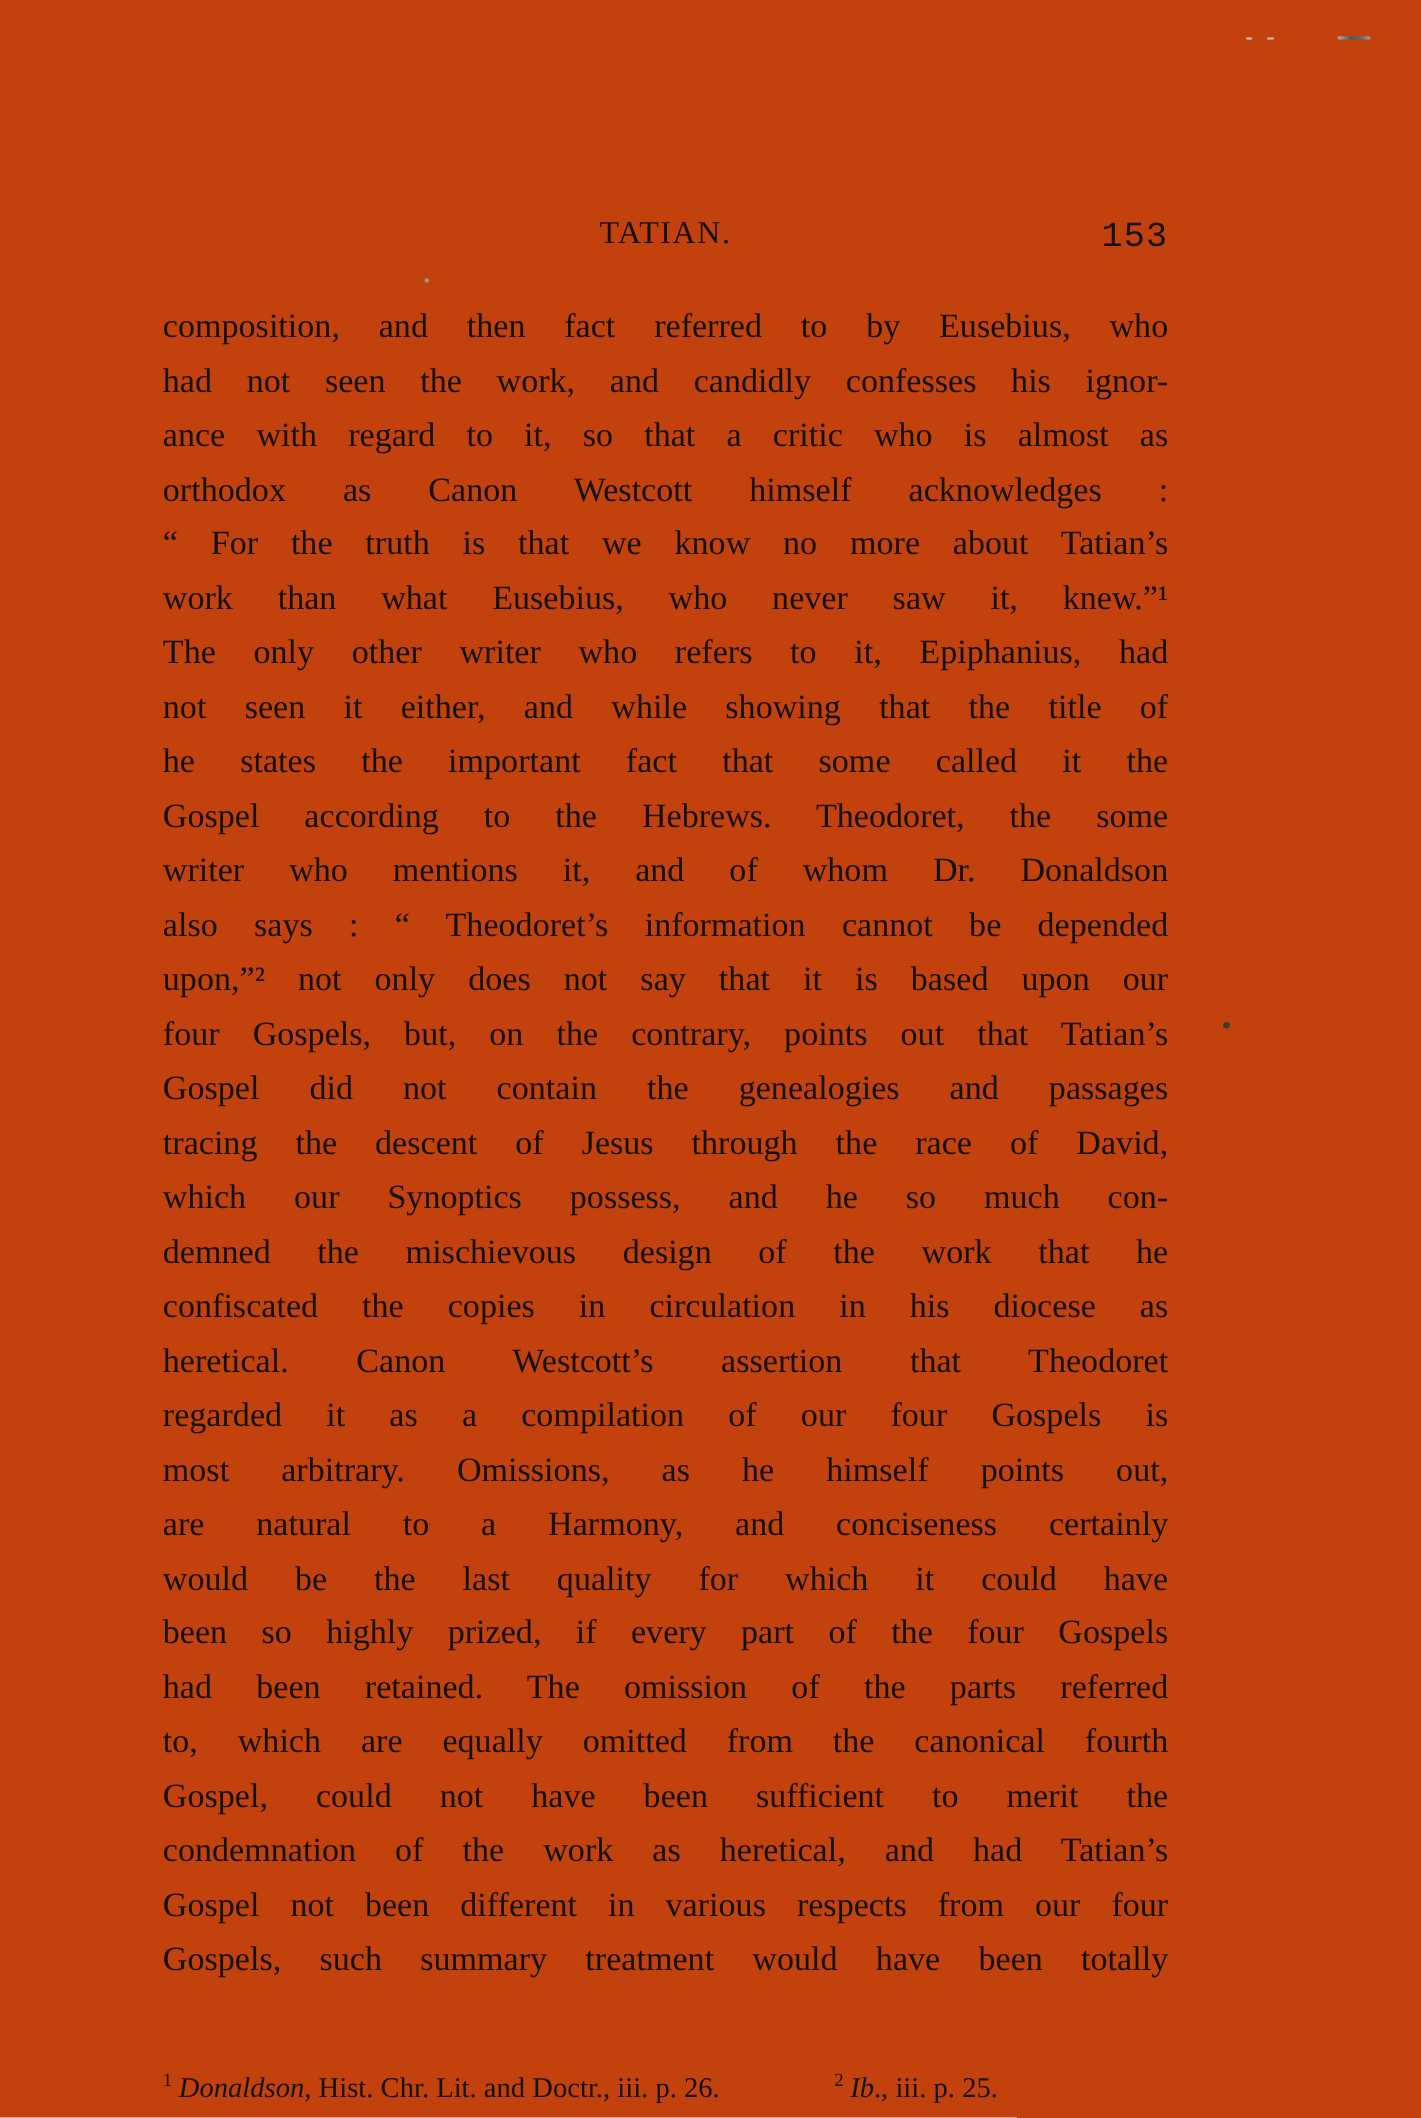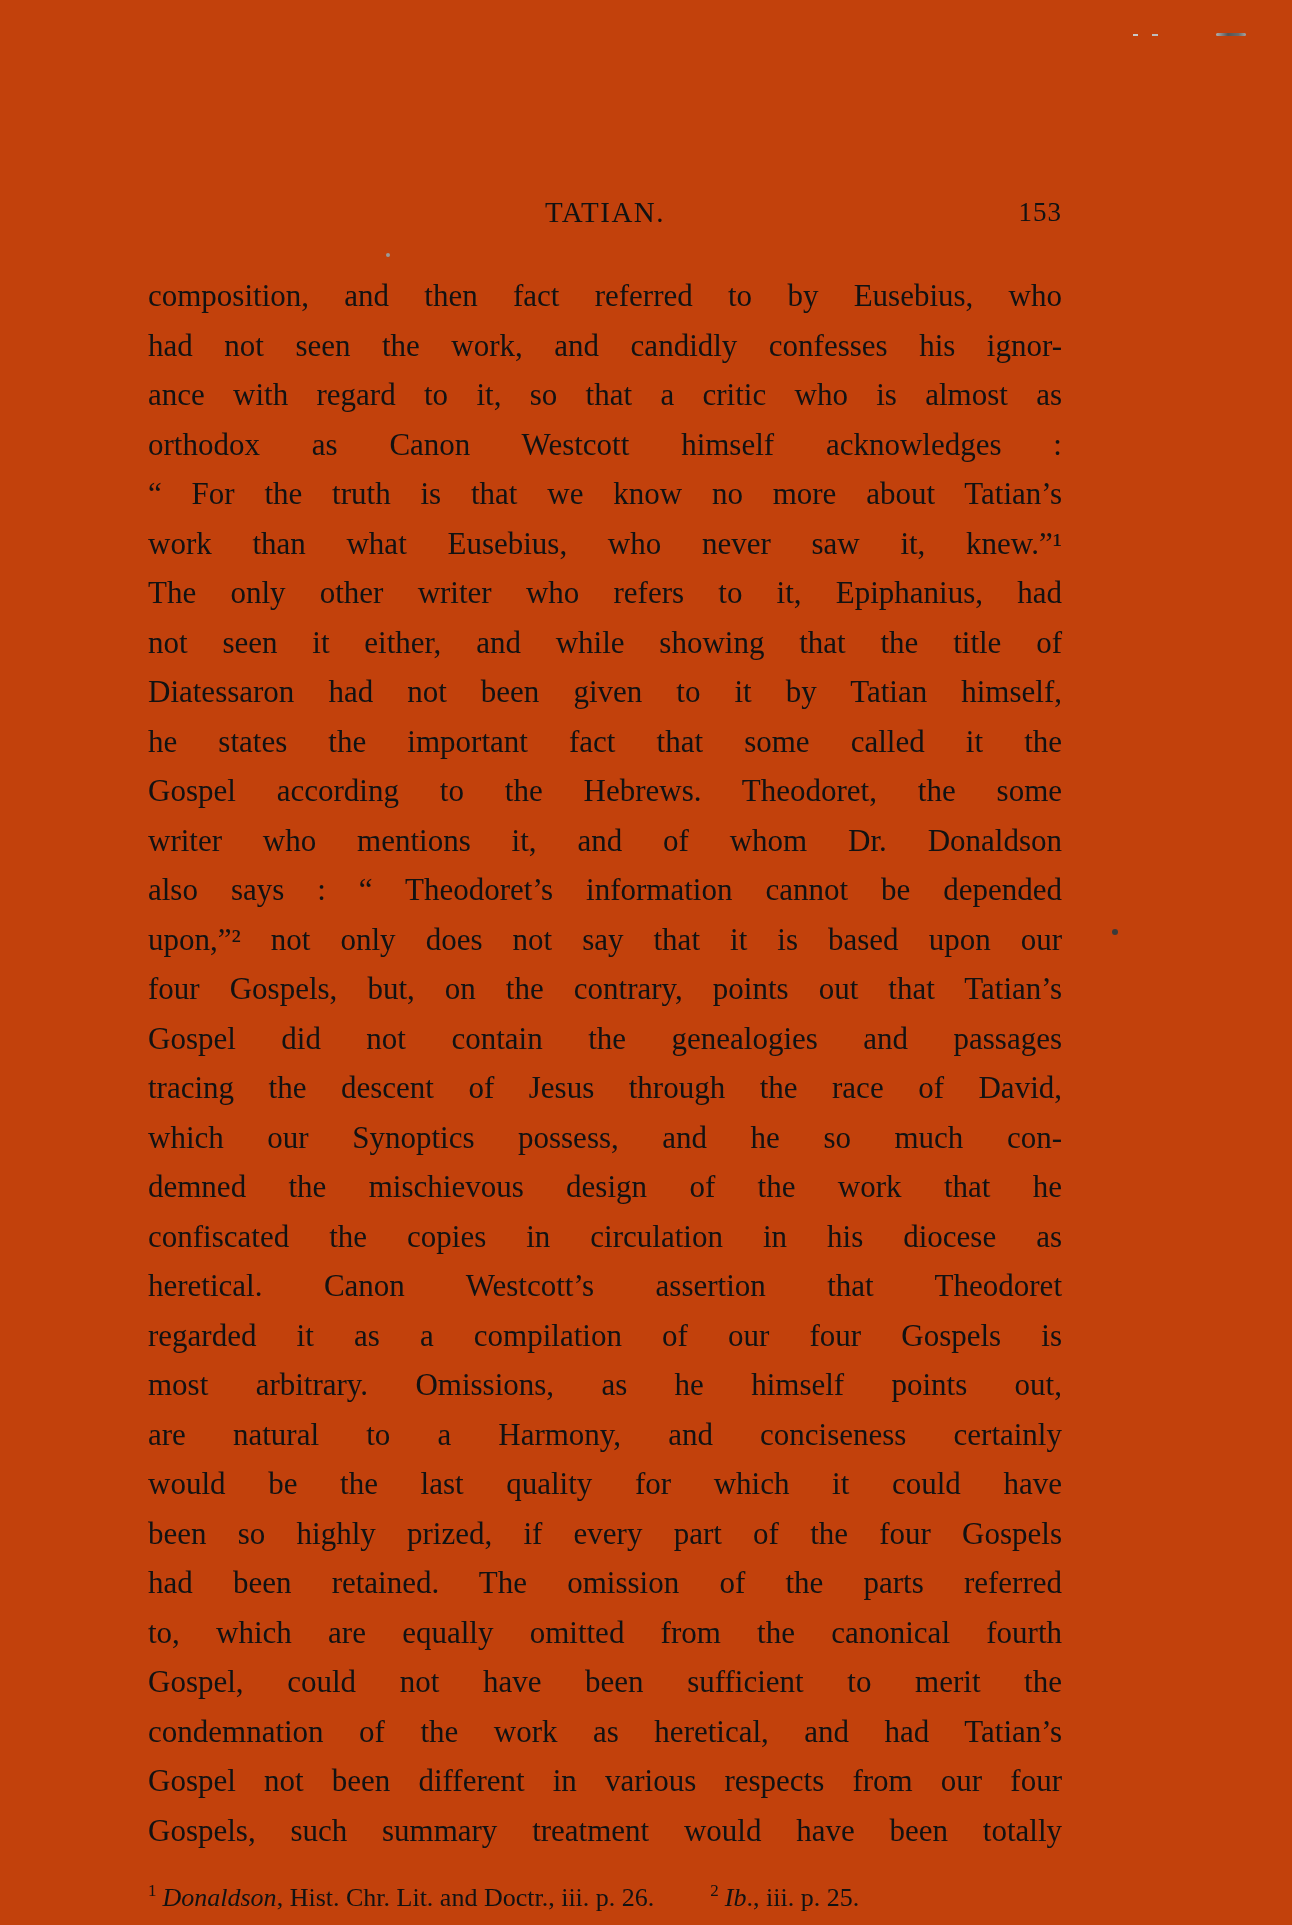--- a/index.html
+++ b/index.html
@@ -13,42 +13,42 @@
   }
   
   .running-head{
     position:absolute;top:196px;left:148px;width:914px;height:38px;
   }
   .head-title{
     position:absolute;left:50%;transform:translateX(-50%);
     font-size:29px;letter-spacing:1.5px;white-space:nowrap;
   }
   .head-page{
-    position:absolute;right:0;top:1px;font-size:27px;letter-spacing:1px;
+    position:absolute;right:0;top:1px;font-size:32px;letter-spacing:1px;font-family:Liberation Mono, monospace;
   }
   
   .body-text{
     position:absolute;top:271px;left:148px;width:914px;
     font-size:31px;line-height:49.5px;
   }
   .tline{
     text-align:justify;
     text-align-last:justify;
     white-space:normal;
   }
   
   .footnotes{
     position:absolute;top:1881px;left:148px;width:914px;
     font-size:26px;line-height:34px;
   }
   .fn-line{display:flex;align-items:center;}
   .fn{white-space:nowrap;}
   .fn sup{font-size:17px;vertical-align:super;line-height:0;margin-right:6px;}
   .fn .it{font-style:italic;}
-  .fn2{margin-left:56px;}
+  .fn2{margin-left:104px;}
   
   .speck{position:absolute;}
   .dash-a{left:1216px;top:33px;width:30px;height:3px;border-radius:2px;
           background:linear-gradient(90deg,#b0b0b0,#555 40%,#6a6a6a 75%,#a5a5a5);}
   .dash-b{left:1133px;top:34px;width:5px;height:2px;background:#c9c9c9;}
   .dash-c{left:1152px;top:34px;width:6px;height:2px;background:#bdbdbd;}
   .dot-a{left:386px;top:253px;width:4px;height:4px;border-radius:50%;background:#9a9a9a;}
   .dot-b{left:1112px;top:929px;width:6px;height:6px;border-radius:50%;background:#3a3a3a;}
 </style>
 </head>
@@ -63,21 +63,20 @@
 
   <div class="body-text">
     <div class="tline">composition, and then fact referred to by Eusebius, who</div>
     <div class="tline">had not seen the work, and candidly confesses his ignor-</div>
     <div class="tline">ance with regard to it, so that a critic who is almost as</div>
     <div class="tline">orthodox as Canon Westcott himself acknowledges :</div>
     <div class="tline">“ For the truth is that we know no more about Tatian’s</div>
     <div class="tline">work than what Eusebius, who never saw it, knew.”¹</div>
     <div class="tline">The only other writer who refers to it, Epiphanius, had</div>
     <div class="tline">not seen it either, and while showing that the title of</div>
-    <div class="tline">Diatessaron had not been given to it by Tatian himself,</div>
     <div class="tline">he states the important fact that some called it the</div>
     <div class="tline">Gospel according to the Hebrews.  Theodoret, the some</div>
     <div class="tline">writer who mentions it, and of whom Dr. Donaldson</div>
     <div class="tline">also says : “ Theodoret’s information cannot be depended</div>
     <div class="tline">upon,”² not only does not say that it is based upon our</div>
     <div class="tline">four Gospels, but, on the contrary, points out that Tatian’s</div>
     <div class="tline">Gospel did not contain the genealogies and passages</div>
     <div class="tline">tracing the descent of Jesus through the race of David,</div>
     <div class="tline">which our Synoptics possess, and he so much con-</div>
     <div class="tline">demned the mischievous design of the work that he</div>

